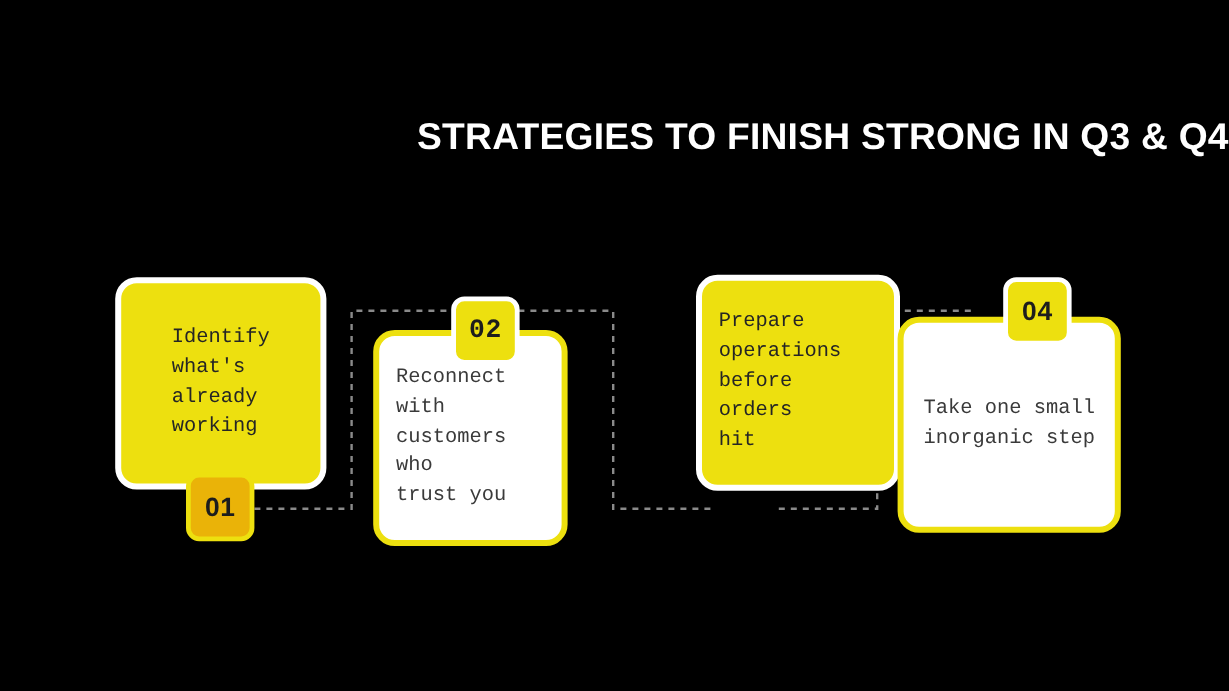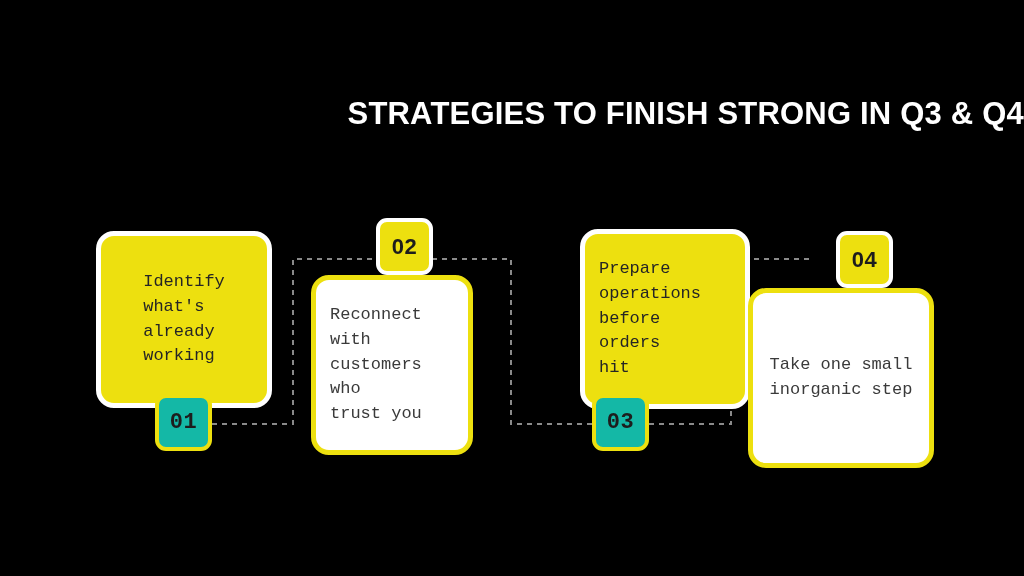--- a/index.html
+++ b/index.html
@@ -88,24 +88,23 @@
     border-radius: 11px;
     display: flex;
     align-items: center;
     justify-content: center;
     font-family: "Liberation Sans", sans-serif;
     font-weight: bold;
     font-size: 22px;
     letter-spacing: 0.5px;
   }
   .badge.badge-white {
-    background: #14b8a6;
+    background: #eab308;
     border: 4px solid #EDE00F;
     color: #1d1d1d;
-    font-family: Liberation Mono, monospace;
   }
   .badge.badge-yellow {
     background: #EDE00F;
     border: 4px solid #ffffff;
     color: #1d1d1d;
   }
 </style>
 </head>
 <body>
 
@@ -130,35 +129,32 @@
   </div>
   <div class="badge badge-white" style="left:155px; top:394px;">
     <span>01</span>
   </div>
 
   <div class="card fill-white" style="left:311px; top:275px; width:162px; height:180px;">
     <div class="card-text">Reconnect with
 customers who
 trust you</div>
   </div>
-  <div class="badge badge-yellow" style="left:376px; top:218px;">
+  <div class="badge badge-yellow" style="left:376px; top:247px;font-family:Liberation Mono, monospace;">
     <span>02</span>
   </div>
 
   <div class="card fill-yellow" style="left:535px; top:229px; width:170px; height:180px;margin-left:45px;">
     <div class="card-text">Prepare
 operations
 before orders
 hit</div>
   </div>
-  <div class="badge badge-white" style="left:592px; top:394px;">
-    <span>03</span>
-  </div>
 
-  <div class="card fill-white" style="left:748px; top:288px; width:186px; height:180px;">
+  <div class="card fill-white" style="left:748px; top:264px; width:186px; height:180px;">
     <div class="card-text">Take one small
 inorganic step</div>
   </div>
   <div class="badge badge-yellow" style="left:836px; top:231px;">
     <span>04</span>
   </div>
 
 </div>
 
 </body></html>

